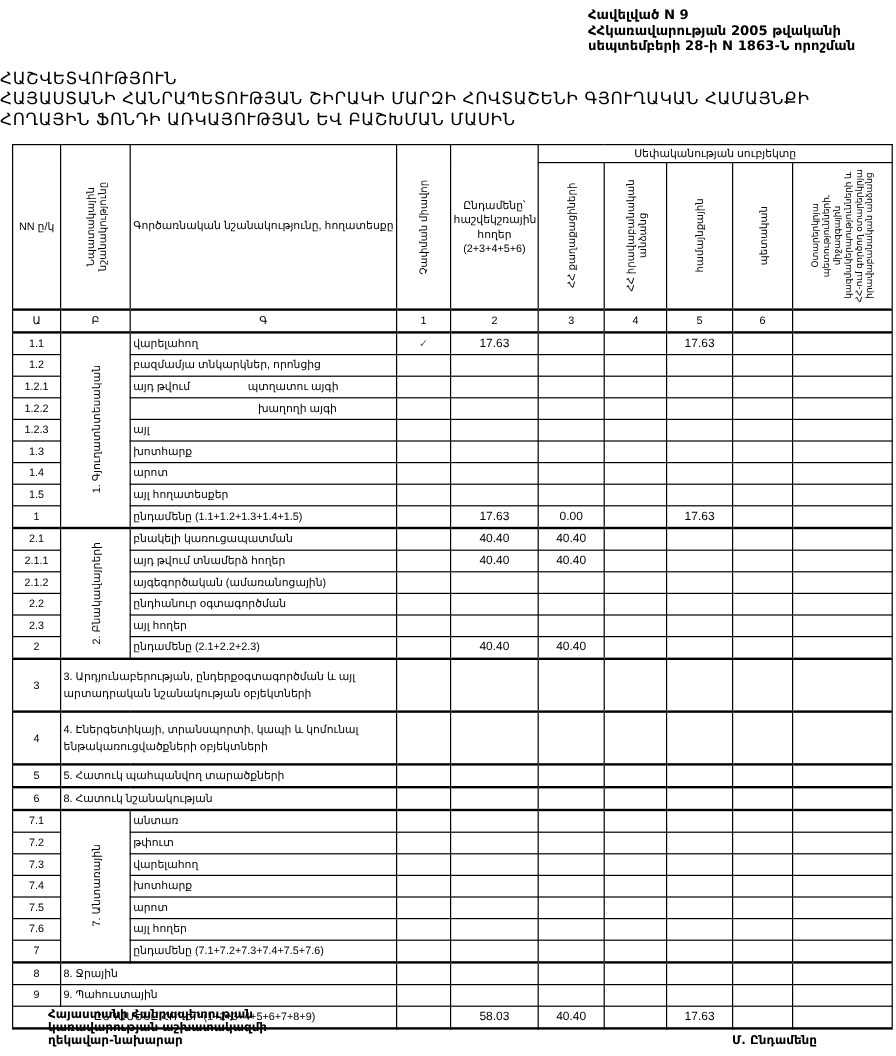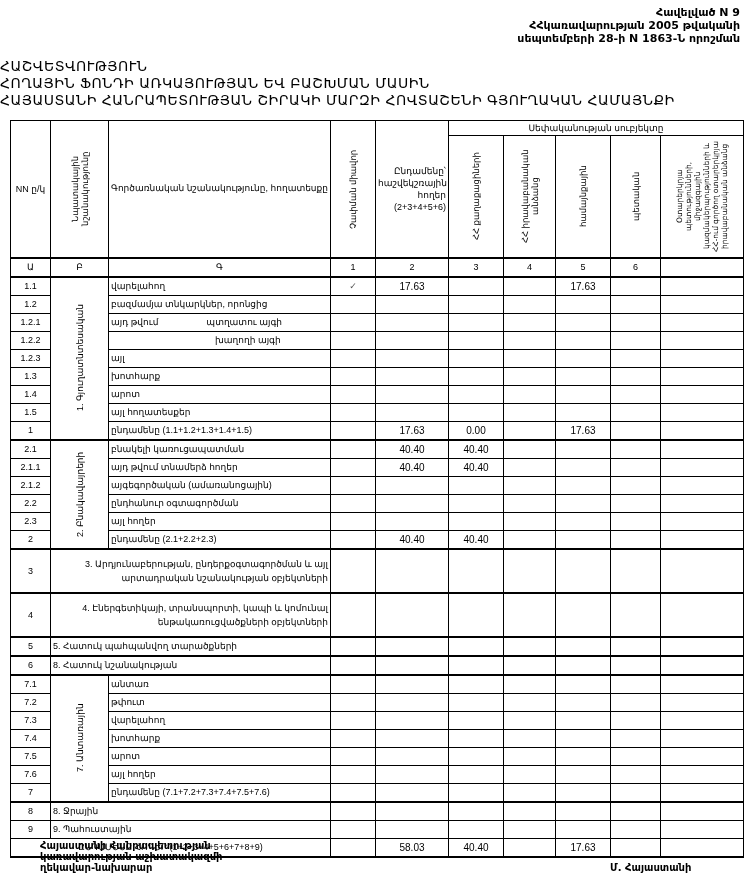--- a/index.html
+++ b/index.html
@@ -1,52 +1,52 @@
 <!DOCTYPE html>
 <html><head>
 <meta charset="utf-8">
 <style>
   html, body { margin: 0; padding: 0; background: #ffffff; }
   body { width: 747px; height: 880px; position: relative; overflow: hidden;
          font-family: "DejaVu Sans", "Liberation Sans", sans-serif; color: #000; }
-  .annex { position: absolute; top: 6px; left: 490px; width: 250px; text-align: right;
+  .annex { position: absolute; top: 6px; left: 490px; width: 250px; text-align: left;
            font-size: 11px; font-weight: bold; line-height: 13px; }
   .title { position: absolute; top: 58px; left: 0; width: 747px; text-align: left;
            font-size: 14px; line-height: 17px; letter-spacing: 0.5px; }
   table.main { position: absolute; top: 120px; left: 10px; width: 733px;
                border-collapse: collapse; table-layout: fixed;
                font-family: "Liberation Sans", sans-serif; font-size: 9px; }
   table.main td { border: 1px solid #000; padding: 0 2px; height: 17px;
                   vertical-align: middle; overflow: hidden; white-space: nowrap; }
   table.main tr.bold-top td { border-top: 2px solid #000; }
   .c { text-align: center; }
   .r { text-align: center; }
   .num { text-align: center; font-size: 10px; }
   .vert { writing-mode: vertical-rl; transform: rotate(180deg); white-space: normal;
           text-align: center; font-size: 8.5px; line-height: 10px; margin: 0 auto; }
   .hdr td { font-size: 9px; }
-  .wrap { white-space: normal !important; line-height: 15px; text-align: right; }
+  .wrap { white-space: normal !important; line-height: 15px; }
   .footer-left { position: absolute; top: 840px; left: 40px; font-size: 10px;
                  font-weight: bold; line-height: 11px; }
   .footer-right { position: absolute; top: 862px; left: 610px; font-size: 10px; font-weight: bold; }
   .check { font-size: 9px; color: #555; }
 </style>
 </head>
 <body>
 
 <div class="annex">
   <div>Հավելված N 9</div>
   <div>ՀՀկառավարության 2005 թվականի</div>
   <div>սեպտեմբերի 28-ի N 1863-Ն որոշման</div>
 </div>
 
 <div class="title">
   <div>ՀԱՇՎԵՏՎՈՒԹՅՈՒՆ</div>
+  <div>ՀԱՅԱՍՏԱՆԻ ՀԱՆՐԱՊԵՏՈՒԹՅԱՆ ՇԻՐԱԿԻ ՄԱՐԶԻ ՀՈՎՏԱՇԵՆԻ ԳՅՈՒՂԱԿԱՆ ՀԱՄԱՅՆՔԻ</div>
   <div>ՀՈՂԱՅԻՆ ՖՈՆԴԻ ԱՌԿԱՅՈՒԹՅԱՆ ԵՎ ԲԱՇԽՄԱՆ ՄԱՍԻՆ</div>
-  <div>ՀԱՅԱՍՏԱՆԻ ՀԱՆՐԱՊԵՏՈՒԹՅԱՆ ՇԻՐԱԿԻ ՄԱՐԶԻ ՀՈՎՏԱՇԵՆԻ ԳՅՈՒՂԱԿԱՆ ՀԱՄԱՅՆՔԻ</div>
 </div>
 
 <table class="main">
   <colgroup>
     <col style="width:40px">
       <col style="width:58px">
       <col style="width:222px">
       <col style="width:45px">
     <col style="width:73px">
       <col style="width:55px">
@@ -431,13 +431,13 @@
     <td class="num"></td>
   </tr>
 </tbody>
   </table>
 
 <div class="footer-left">
   <div>Հայաստանի Հանրապետության</div>
   <div>կառավարության աշխատակազմի</div>
   <div>ղեկավար-նախարար</div>
 </div>
-<div class="footer-right">Մ. Հայաստանի</div>
+<div class="footer-right">Մ. Ընդամենը</div>
 
 </body></html>

